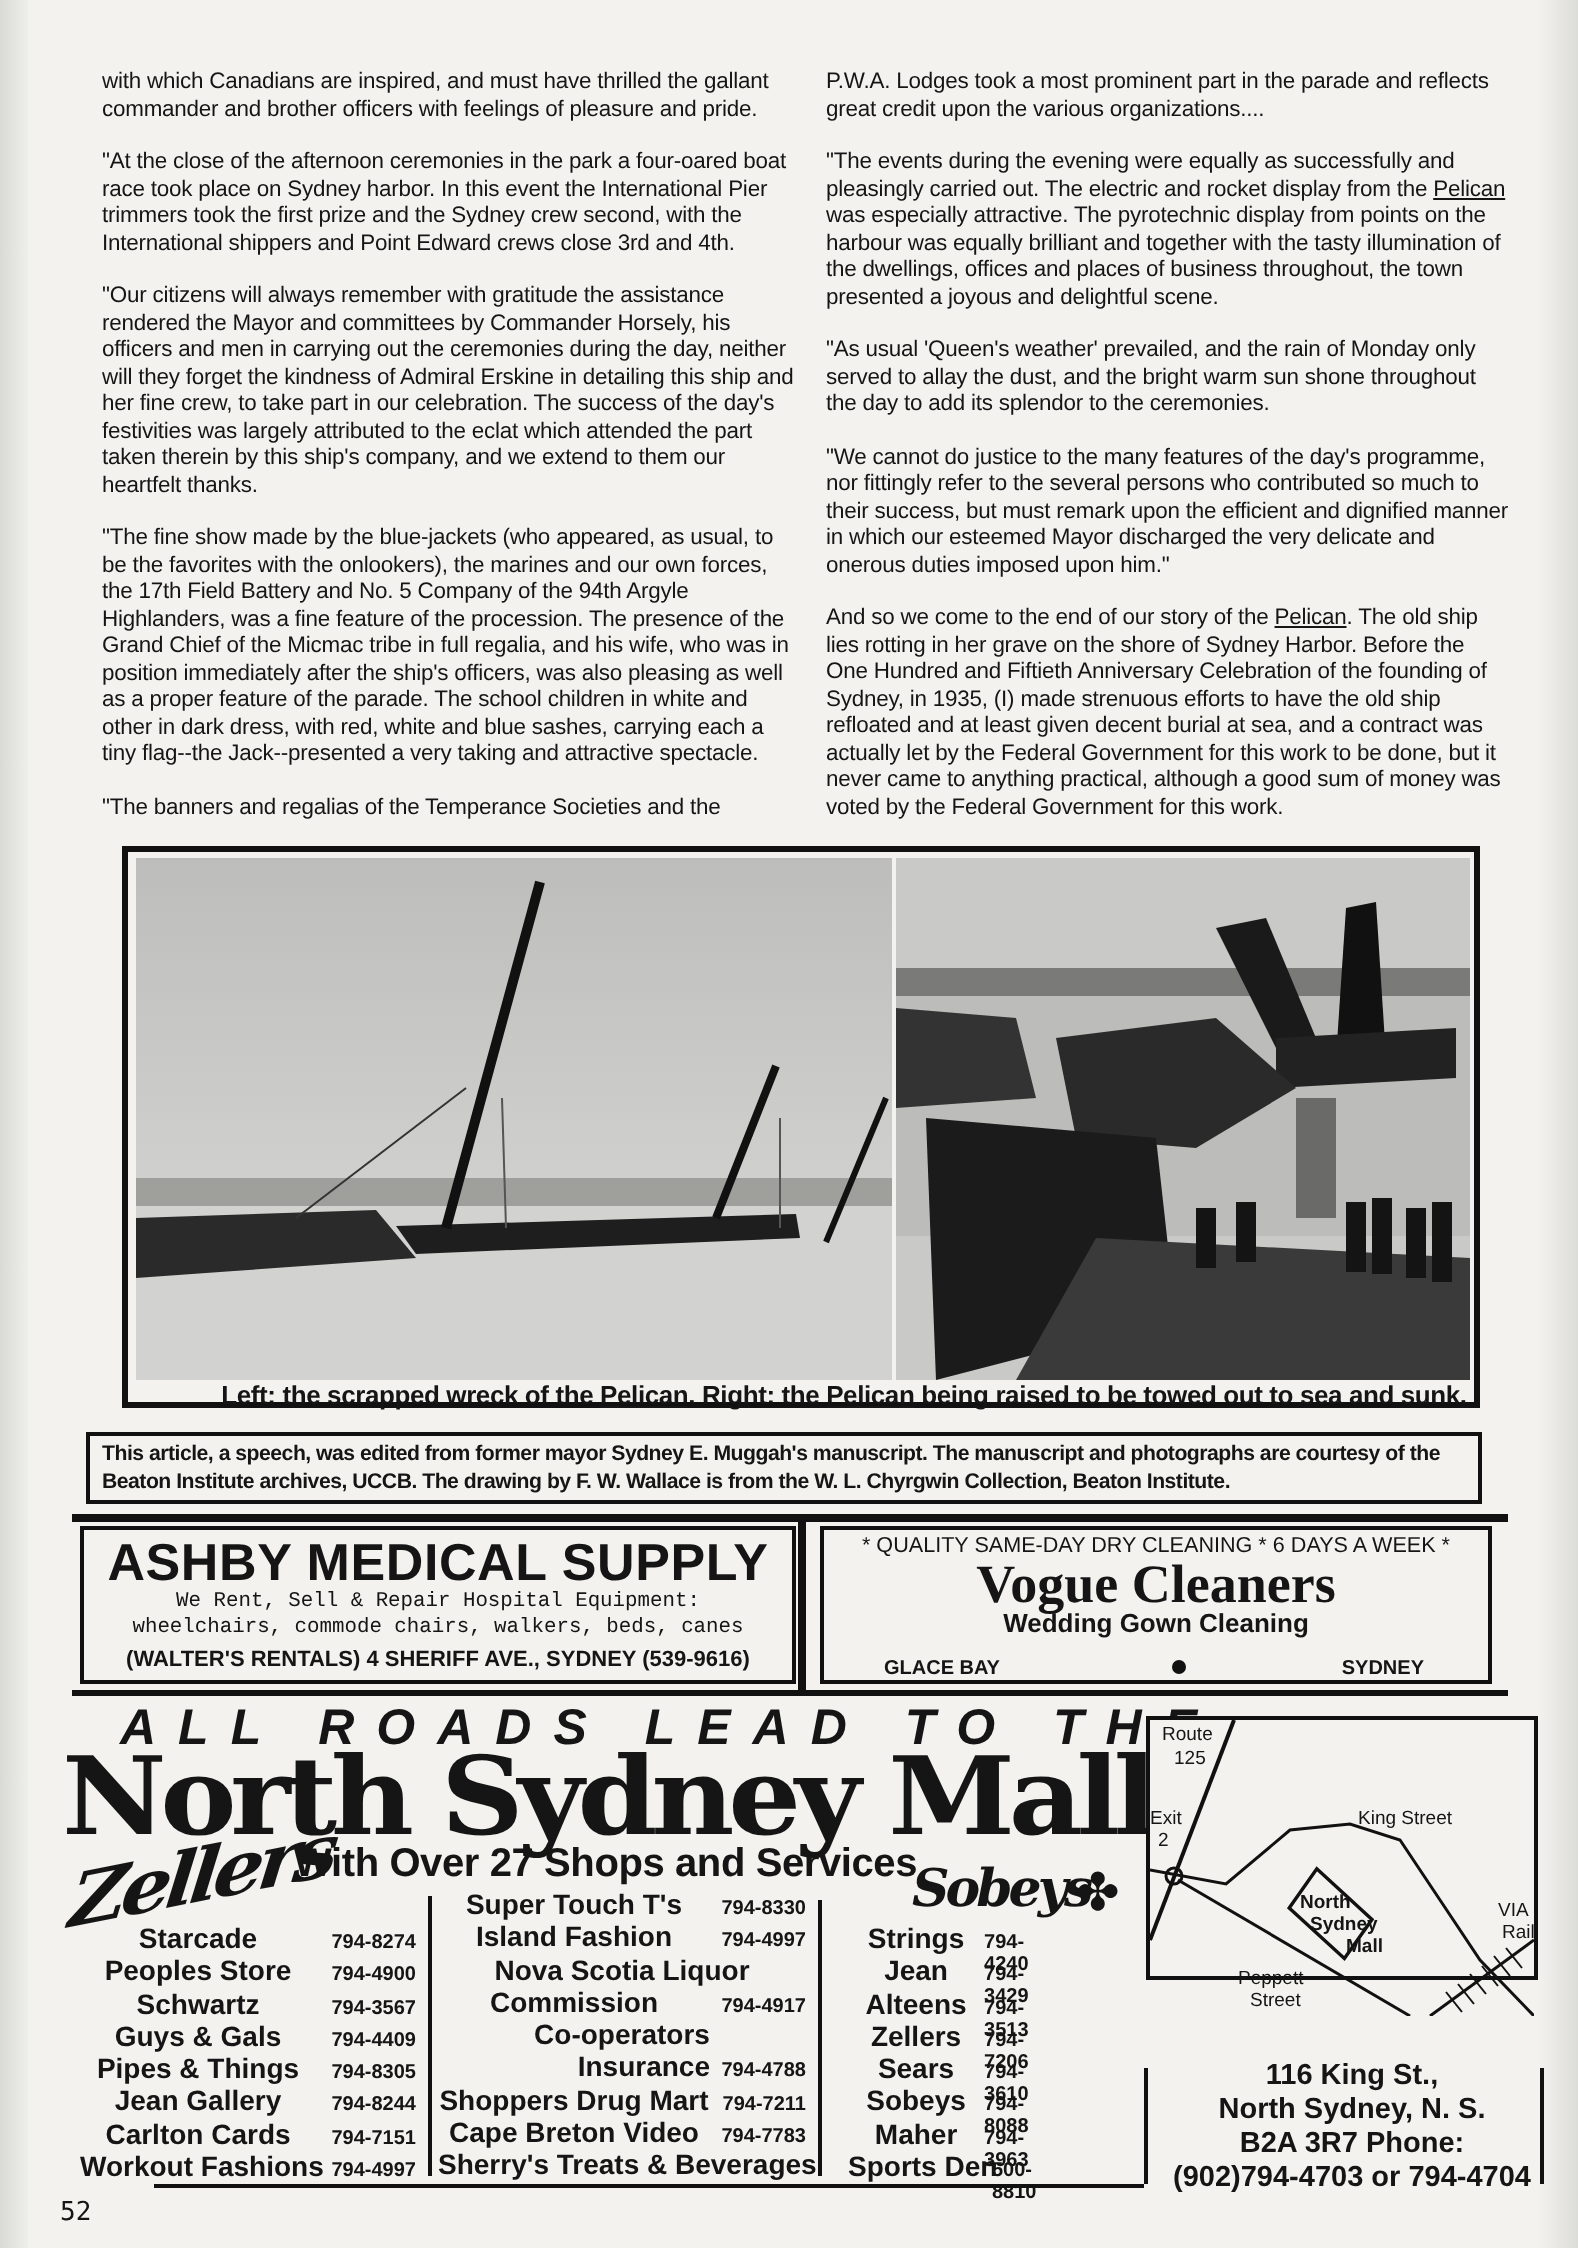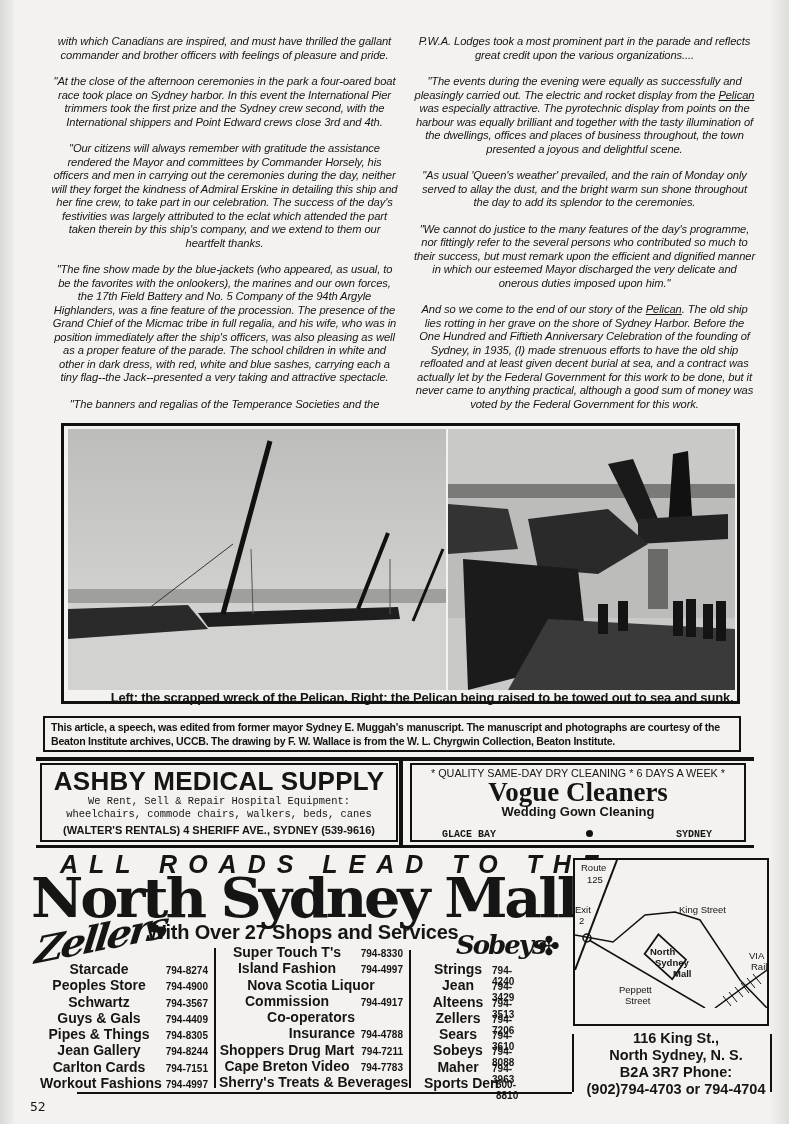--- a/index.html
+++ b/index.html
@@ -5,21 +5,21 @@
   html, body { margin: 0; padding: 0; }
   body {
     width: 789px; height: 1124px; position: relative; overflow: hidden;
     background: #f3f2ef; color: #151515;
     font-family: "Liberation Sans", sans-serif;
   }
   .page-edge { position: absolute; left: 0; top: 0; width: 14px; height: 1124px; background: linear-gradient(90deg,#d9d9d6,#eeeeea); }
   .right-edge { position: absolute; right: 0; top: 0; width: 20px; height: 1124px; background: linear-gradient(90deg,#f3f2ef,#dcdcd8); }
 
   .col { position: absolute; font-size: 11.2px; line-height: 13.5px; letter-spacing: -0.1px; }
-  .col p { margin: 0 0 13px 0; text-align: center; font-style: italic; }
+  .col p { margin: 0 0 13px 0; text-align: left; }
   #col-left { left: 51px; top: 35px; width: 347px; }
   #col-right { left: 413px; top: 35px; width: 343px; }
   u { text-decoration: underline; }
 
   
   #photo-frame { position: absolute; left: 61px; top: 423px; width: 679px; height: 281px; border: 3px solid #111; background: #f3f2ef; box-sizing: border-box; }
   #photo-left { position: absolute; left: 4px; top: 3px; width: 378px; height: 261px; }
   #photo-right { position: absolute; left: 384px; top: 3px; width: 287px; height: 261px; }
   #photo-caption { position: absolute; left: 0; right: 0; top: 264px; text-align: center; font-weight: bold; font-size: 13px; letter-spacing: -0.2px; padding-left: 43px; }
 
@@ -29,21 +29,21 @@
   #ads-top-rule { position: absolute; left: 36px; top: 757px; width: 718px; height: 4px; background: #111; }
   #ashby { position: absolute; left: 40px; top: 763px; width: 358px; height: 79px; border: 2px solid #111; box-sizing: border-box; text-align: center; }
   #ashby .title { font-weight: bold; font-size: 26px; line-height: 28px; margin-top: 2px; letter-spacing: 0.3px; }
   #ashby .mono { font-family: "Liberation Mono", monospace; font-size: 10.4px; line-height: 13px; }
   #ashby .addr { font-weight: bold; font-size: 11px; margin-top: 3px; }
   #ads-divider { position: absolute; left: 399px; top: 761px; width: 4px; height: 84px; background: #111; }
   #vogue { position: absolute; left: 410px; top: 763px; width: 336px; height: 79px; border: 2px solid #111; box-sizing: border-box; text-align: center; }
   #vogue .tag { font-size: 10.8px; margin-top: 2px; }
   #vogue .name { font-family: "Liberation Serif", serif; font-weight: bold; font-size: 27px; line-height: 26px; }
   #vogue .spec { font-weight: bold; font-size: 13px; line-height: 14px; }
-  #vogue .loc { position: absolute; bottom: 0; font-weight: bold; font-size: 10px; font-family: Liberation Mono, monospace; }
+  #vogue .loc { position: absolute; bottom: 0; font-weight: bold; font-size: 10px; }
   #vogue .glace { left: 30px; } #vogue .sydney { right: 32px; }
   #vogue .dot { position: absolute; bottom: 3px; left: 174px; width: 7px; height: 7px; background: #111; border-radius: 50%; }
   #ads-bottom-rule { position: absolute; left: 36px; top: 845px; width: 718px; height: 3px; background: #111; }
 
   
   #roads { position: absolute; left: 60px; top: 851px; font-weight: bold; font-style: italic; font-size: 25px; letter-spacing: 11px; line-height: 26px; }
   #mall-name { position: absolute; left: 31px; top: 870px; font-family: "DejaVu Serif", serif; font-weight: bold; font-size: 54px; line-height: 56px; letter-spacing: -3px; transform: scaleX(1.06); transform-origin: left; }
   #zellers-logo { position: absolute; left: 38px; top: 915px; font-family: "DejaVu Serif", serif; font-style: italic; font-weight: bold; font-size: 38px; transform: skewX(-18deg) rotate(-12deg); letter-spacing: -3px; }
   #shops-heading { position: absolute; left: 147px; top: 921px; font-weight: bold; font-size: 20px; letter-spacing: -0.2px; }
   #sobeys-logo { position: absolute; left: 456px; top: 930px; font-family: "DejaVu Serif", serif; font-style: italic; font-weight: bold; font-size: 26px; letter-spacing: -2px; }
@@ -55,21 +55,21 @@
   .dir .ph { font-size: 10px; margin-left: auto; }
   #dir-left { left: 40px; top: 961px; width: 168px; }
   #dir-left .nm { width: 118px; }
   #dir-mid { left: 219px; top: 944px; width: 184px; }
   #dir-mid .nm { width: 136px; }
   #dir-right { left: 424px; top: 961px; width: 108px; }
   #dir-right .nm { width: 72px; }
   .vbar { position: absolute; width: 2px; background: #111; }
   #bottom-rule { position: absolute; left: 77px; top: 1092px; width: 495px; height: 2px; background: #111; }
 
-  #map { position: absolute; left: 573px; top: 858px; width: 196px; height: 168px; border: 2px solid #111; box-sizing: border-box; background: #f3f2ef; }
+  #map { position: absolute; left: 573px; top: 858px; width: 196px; height: 132px; border: 2px solid #111; box-sizing: border-box; background: #f3f2ef; }
   #map svg { position: absolute; left: 0; top: 0; }
   .maplbl { position: absolute; font-size: 9.5px; line-height: 11px; }
   #mall-contact { position: absolute; left: 582px; top: 1030px; width: 188px; text-align: center; font-weight: bold; font-size: 14.5px; line-height: 17px; }
   #page-number { position: absolute; left: 30px; top: 1099px; font-family: "DejaVu Sans Mono", monospace; font-size: 13px; }
 </style>
 </head>
 <body>
 
 <div class="page-edge"></div>
 <div class="right-edge"></div>

